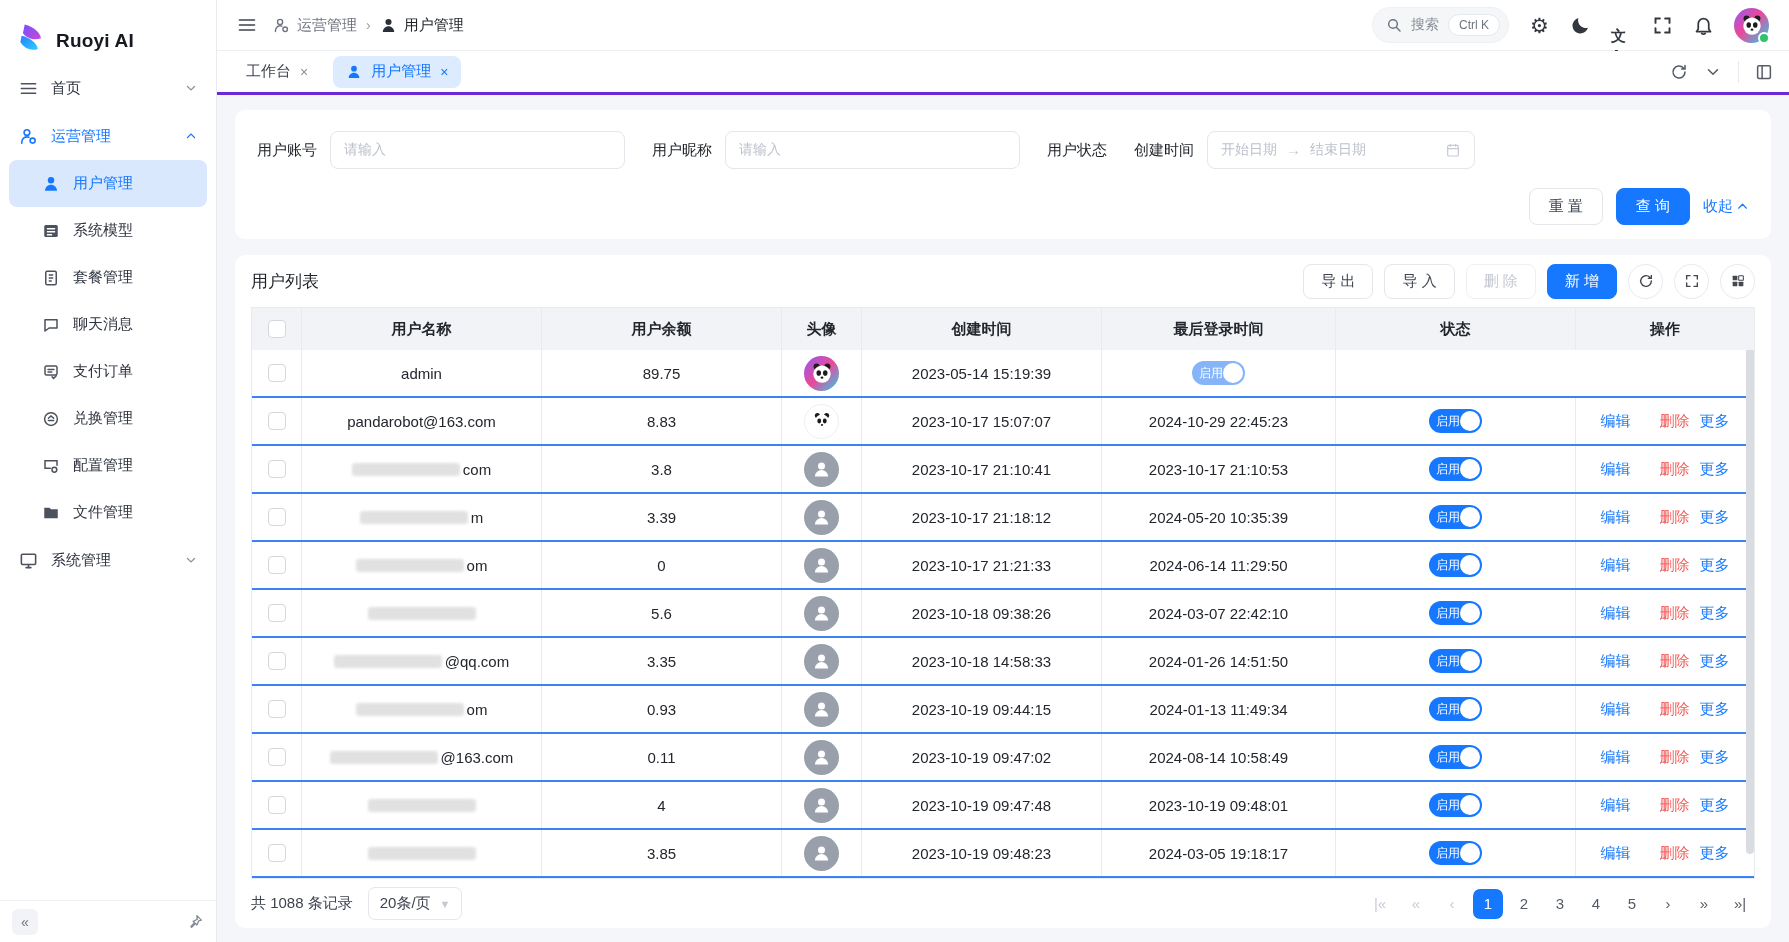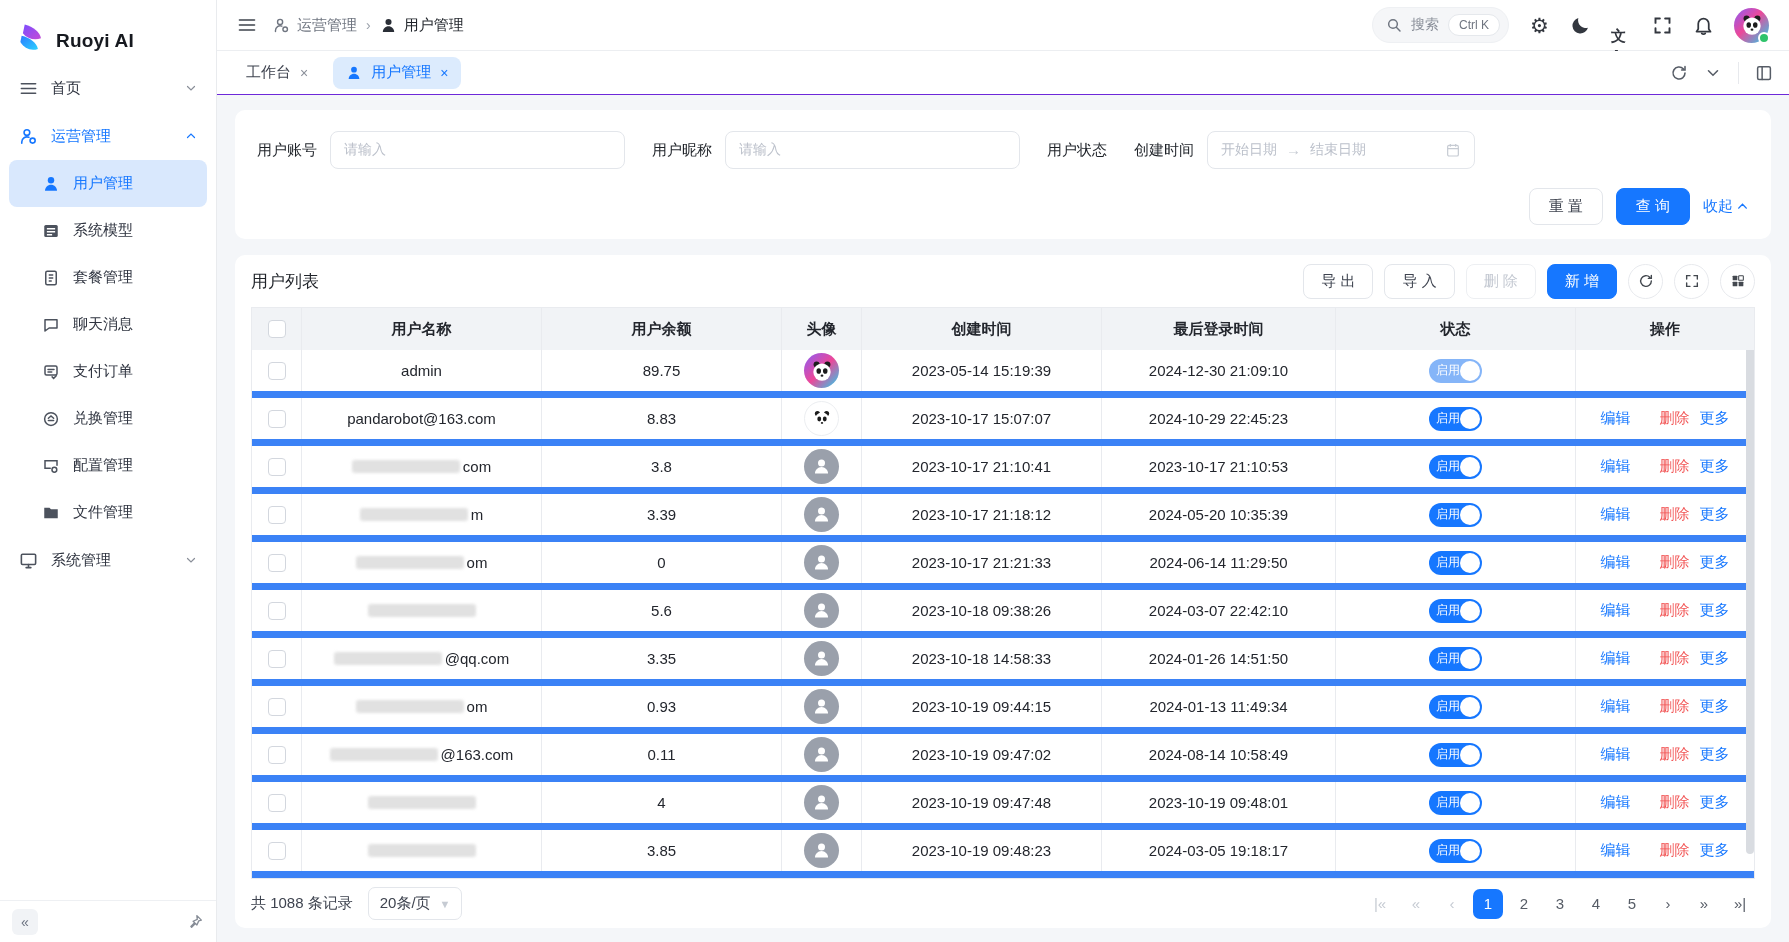--- a/index.html
+++ b/index.html
@@ -41,21 +41,21 @@
   .search-pill .sp-text { color:#8a8f99; font-size:14px; }
   .kbd-chip { background:#fff; border:1px solid #e5e8ec; border-radius:13px; padding:3px 10px; font-size:12px; color:#6f7580; }
   .top-icon { width:21px; height:21px; color:#33373f; cursor:pointer; display:grid; place-items:center; }
   .gear-glyph { font-size:21px; line-height:1; color:#33373f; }
   .translate-glyph { font-size:15px; font-weight:600; color:#33373f; letter-spacing:-1px;margin-top:24px; }
   .avatar { width:35px; height:35px; border-radius:50%; position:relative; cursor:pointer;
             background:linear-gradient(135deg,#8b5cf6 0%,#ec4899 45%,#22d3ee 100%); display:grid; place-items:center; overflow:visible; }
   .avatar .av-dot { position:absolute; right:-1px; bottom:-1px; width:12px; height:12px; background:#2fc36b; border:2px solid #fff; border-radius:50%; }
 
   
-  .tabbar { height:44px; background:#fff; border-bottom:1px solid #6d28d9; display:flex; align-items:center; padding:0 16px; gap:12px; }
+  .tabbar { height:44px; background:#fff; border-bottom:3px solid #6d28d9; display:flex; align-items:center; padding:0 16px; gap:12px; }
   .tab { height:32px; display:flex; align-items:center; gap:9px; padding:0 13px; border-radius:8px; color:#3f4450; cursor:pointer; }
   .tab .tab-x { color:#8a8f99; font-size:14px; }
   .tab.active { background:#dcebfd; color:#1677ff; }
   .tab.active .tab-x { color:#1677ff; }
   .tab .tab-icon { width:16px; height:16px; color:#1677ff; }
   .tab-tools { margin-left:auto; display:flex; align-items:center; gap:16px; color:#565c66; }
   .tt-icon { width:18px; height:18px; cursor:pointer; }
   .tt-divider { width:1px; height:22px; background:#e7e9ed; }
 
   
@@ -90,21 +90,21 @@
   .tb-btn.primary { background:#1677ff; border-color:#1677ff; color:#fff; }
   .icon-btn { width:35px; height:35px; border-radius:50%; border:1px solid #e7e9ed; background:#fff; display:grid; place-items:center; color:#43484f; cursor:pointer; }
   .icon-btn svg { width:16px; height:16px; }
 
   .table-area { flex:1; display:flex; flex-direction:column; overflow:hidden; min-height:0; position:relative; border:1px solid #e9ebef; border-bottom:none; }
   .thead, .trow { display:grid; grid-template-columns:50px 240px 240px 80px 240px 234px 240px auto; }
   .thead { background:#f1f3f6; height:42px; flex-shrink:0; font-weight:700; color:#23262d; }
   .hcell, .cell { display:flex; align-items:center; justify-content:center; border-right:1px solid #e9ebef; overflow:hidden; }
   .hcell:last-child, .cell:last-child { border-right:none; }
   .tbody { flex:1; overflow:hidden; position:relative; }
-  .trow { height:48px; border-bottom:7px solid #3b82f6; background:#fff; }
+  .trow { height:48px; border-bottom:2px solid #3b82f6; background:#fff; }
   .checkbox { width:18px; height:18px; border:1.5px solid #d3d7de; border-radius:4px; background:#fff; cursor:pointer; }
   .av { width:35px; height:35px; border-radius:50%; display:grid; place-items:center; overflow:hidden; }
   .av-generic { background:#9aa0ab; }
   .av-generic svg { width:21px; height:21px; color:#fff; }
   .av-panda-color { background:linear-gradient(135deg,#8b5cf6 0%,#ec4899 50%,#22d3ee 100%); }
   .av-panda-color svg { width:26px; height:26px; }
   .av-panda-plain { background:#fff; border:1px solid #eceef1; }
   .av-panda-plain svg { width:22px; height:22px; }
   .masked-block { display:inline-block; width:108px; height:13px; background:#d7d7d7; border-radius:3px; filter:blur(1.6px); opacity:.75; }
   .name-suffix { margin-left:3px; }
@@ -491,21 +491,20 @@
                     <circle cx="7" cy="6" r="2.8" fill="#1c1c1c"></circle>
                     <circle cx="17" cy="6" r="2.8" fill="#1c1c1c"></circle>
                     <circle cx="12" cy="13" r="8" fill="#fff"></circle>
                     <ellipse cx="9" cy="12" rx="2.1" ry="2.6" fill="#1c1c1c"></ellipse>
                     <ellipse cx="15" cy="12" rx="2.1" ry="2.6" fill="#1c1c1c"></ellipse>
                     <ellipse cx="12" cy="16.3" rx="1.3" ry="1" fill="#1c1c1c"></ellipse>
                   </svg>
                 </span>
               </div>
               <div class="cell">2023-05-14 15:19:39</div>
-              <div class="cell">2024-12-30 21:09:10</div>
               <div class="cell">
                 <span class="toggle muted">
                   <i class="t-label">启用</i>
                   <i class="knob"></i>
                 </span>
               </div>
               <div class="cell"></div>
             </div>
             <div class="trow">
               <div class="cell">

